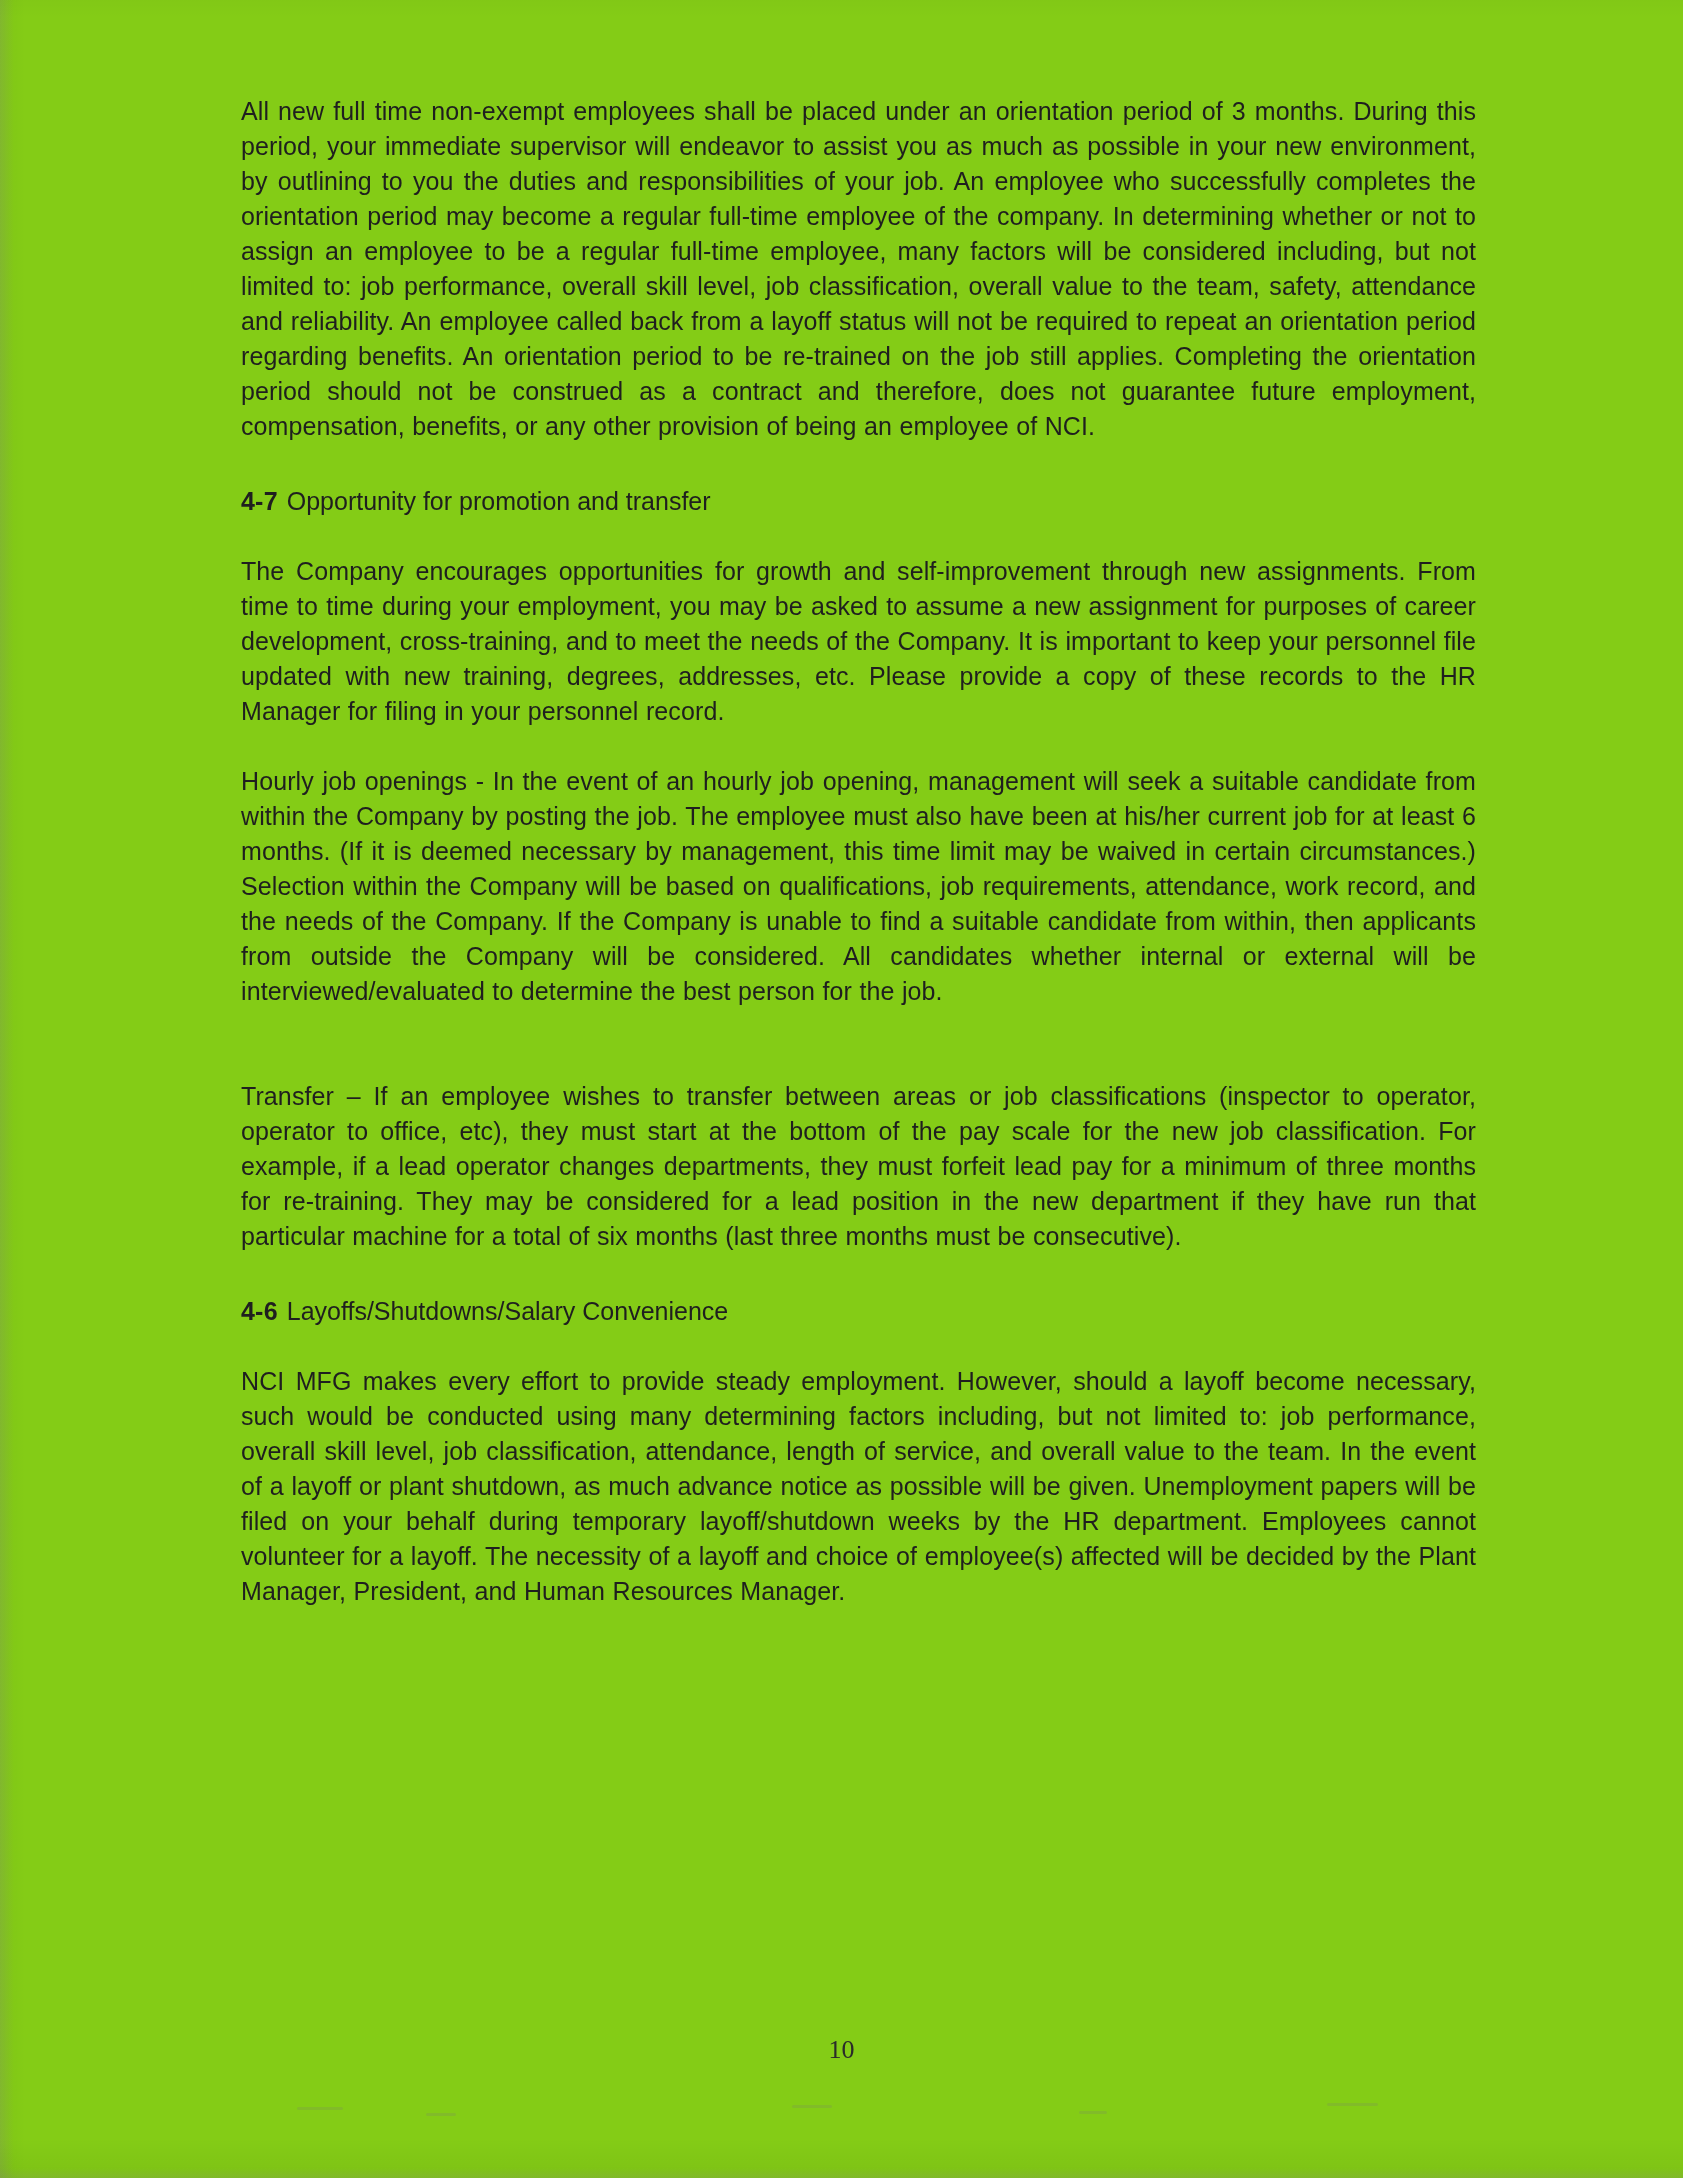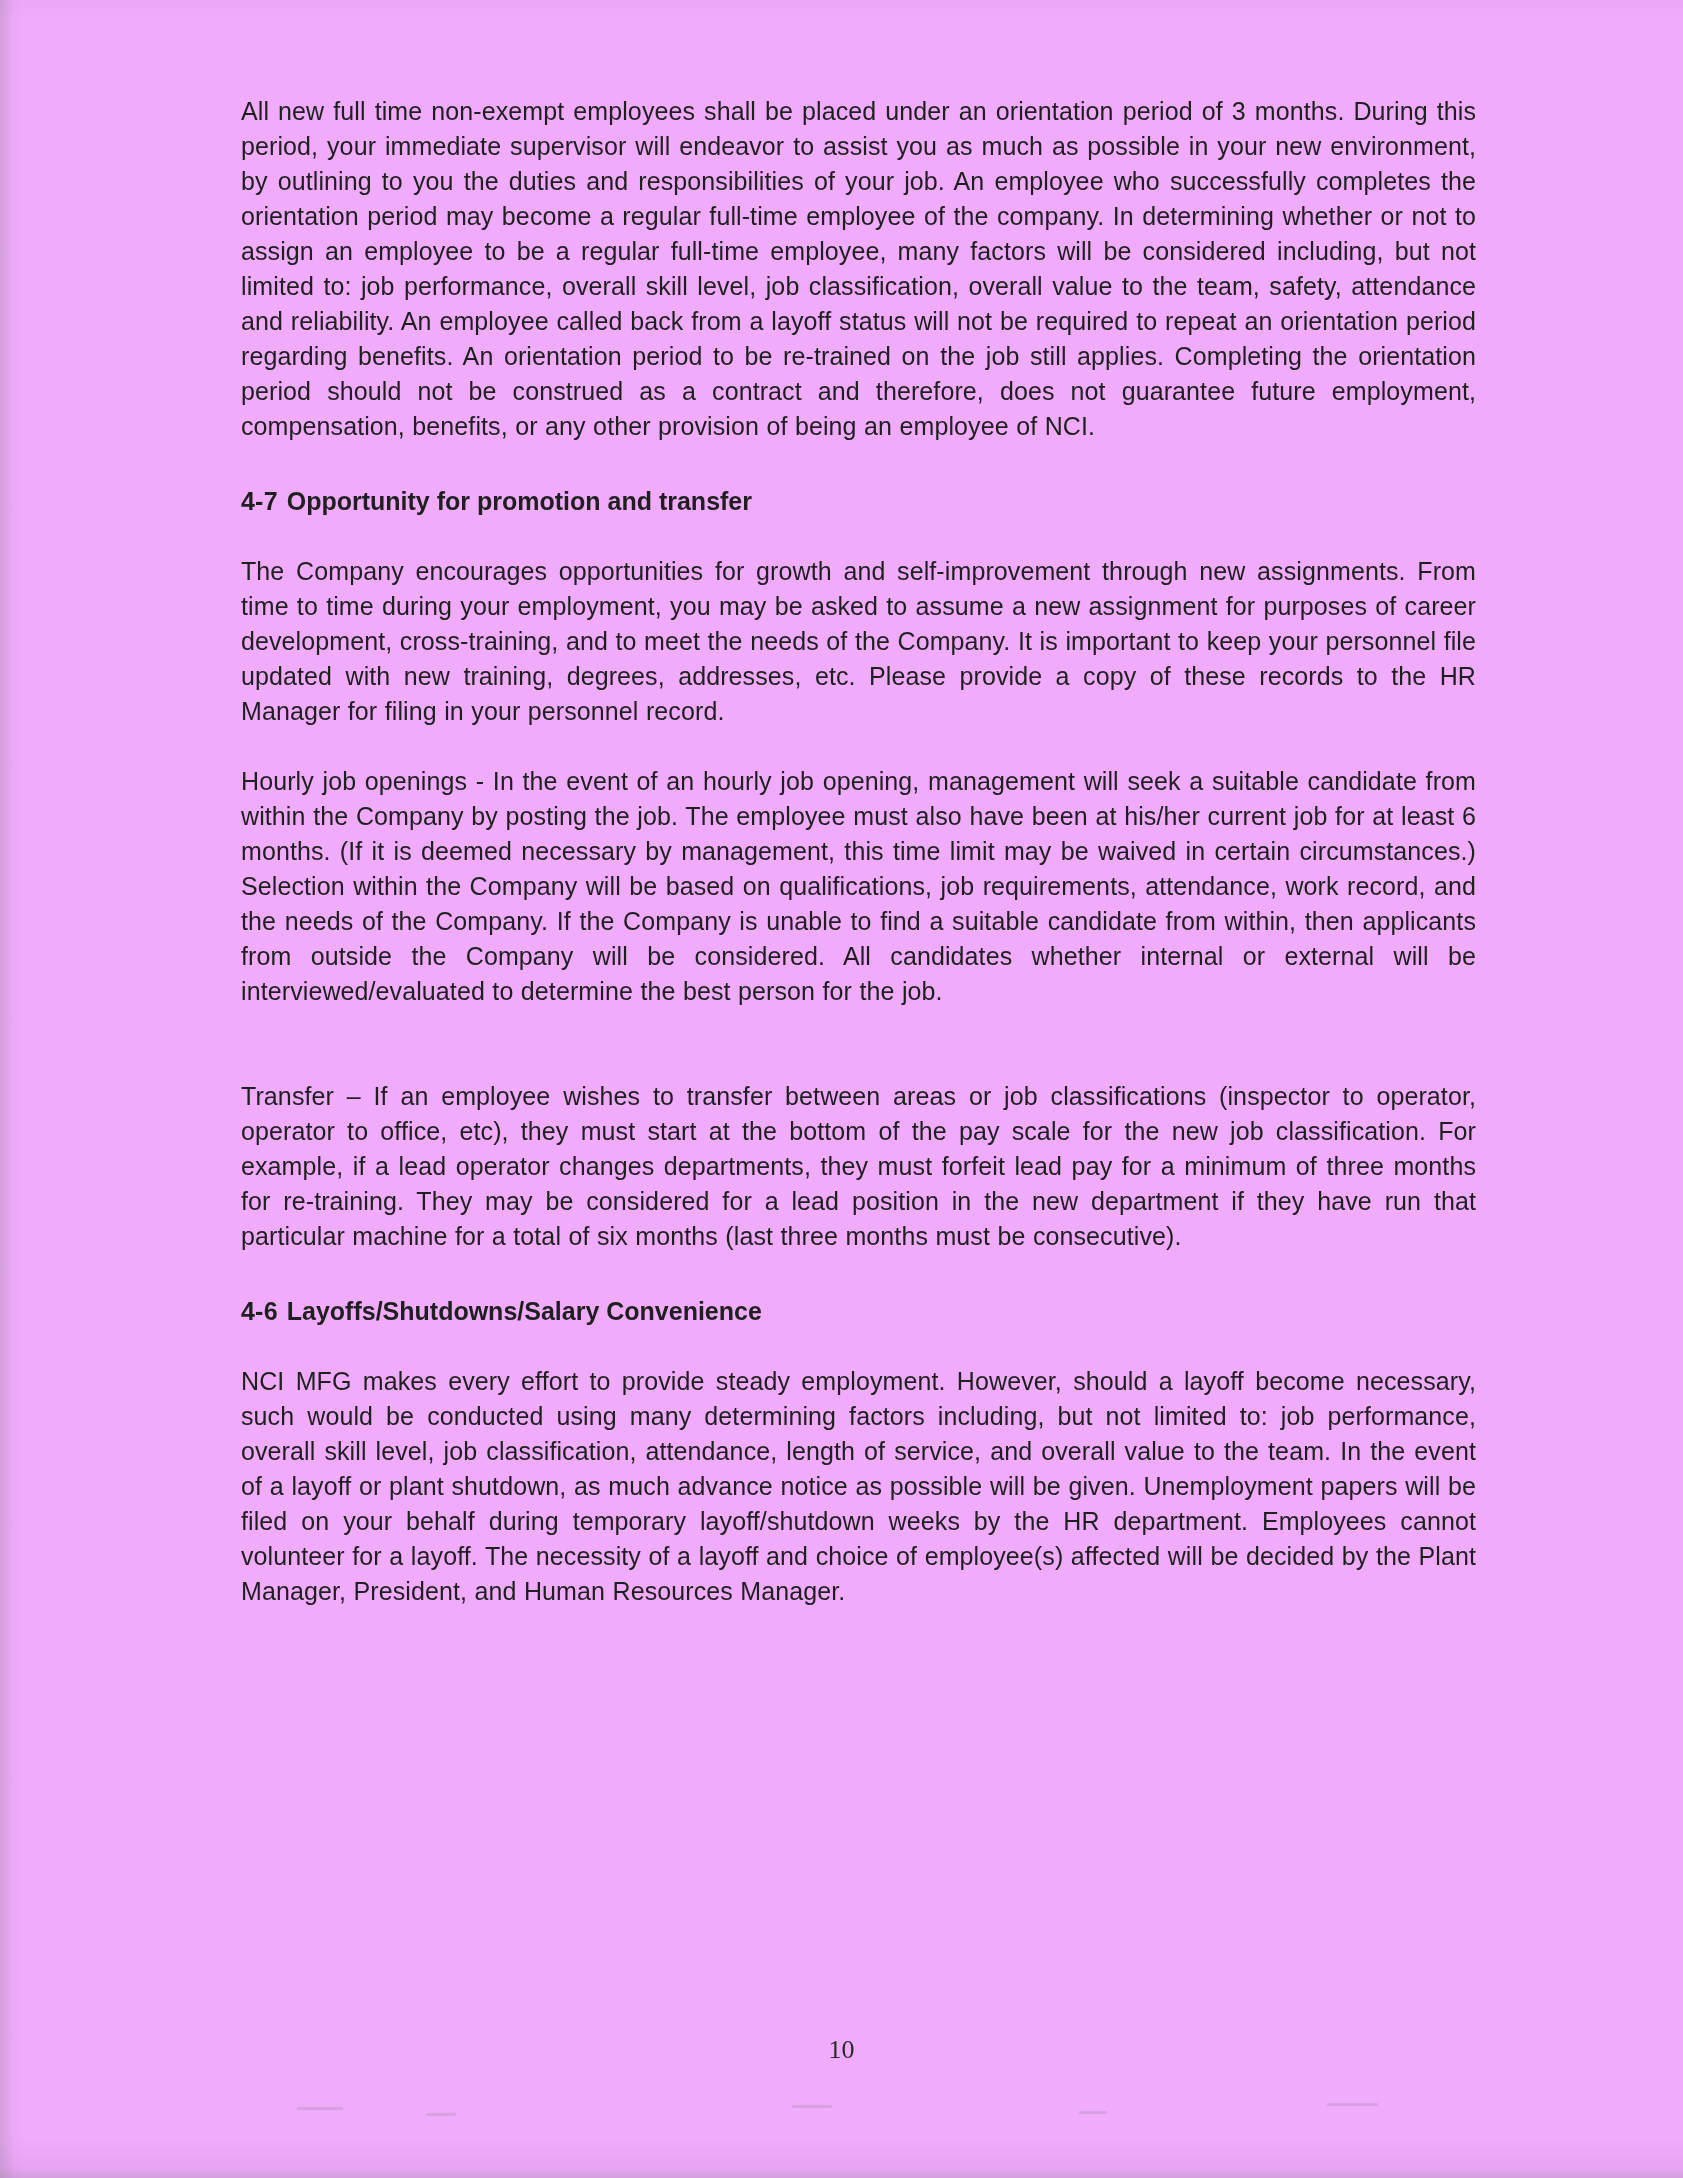--- a/index.html
+++ b/index.html
@@ -12,21 +12,21 @@
     height: 2178px;
     font-family: "Liberation Sans", sans-serif;
     color: #1c1c1c;
     position: relative;
     overflow: hidden;
   }
   
   .page {
     position: absolute;
     inset: 0;
-    background: #f0abfc;
+    background: #84cc16;
   }
   .scan-noise {
     position: absolute;
     inset: 0;
     pointer-events: none;
     background:
       linear-gradient(to right, rgba(0,0,0,0.035) 0px, rgba(0,0,0,0.0) 26px),
       linear-gradient(to bottom, rgba(0,0,0,0.02) 0px, rgba(0,0,0,0.0) 18px),
       linear-gradient(to top, rgba(0,0,0,0.05) 0px, rgba(0,0,0,0.0) 40px);
   }
@@ -55,21 +55,21 @@
     line-height: 35px;
     font-weight: normal;
     color: #1f1f1f;
   }
   h2.section .num {
     font-weight: bold;
     letter-spacing: 0.2px;
     text-align: right;
   }
   h2.section .ttl {
-    font-weight: bold;
+    font-weight: normal;
     margin-left: 9px;
   }
   .lead {
     text-underline-offset: 3px;
   }
   .pagenum {
     position: absolute;
     left: 0;
     right: 0;
     top: 2035px;

